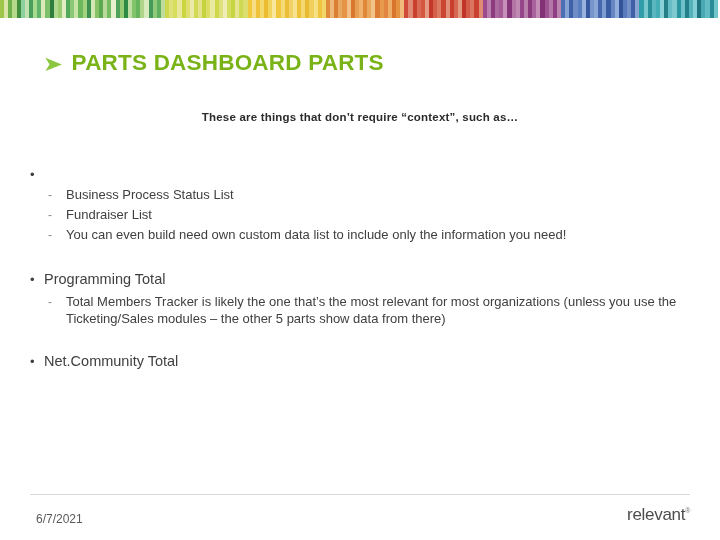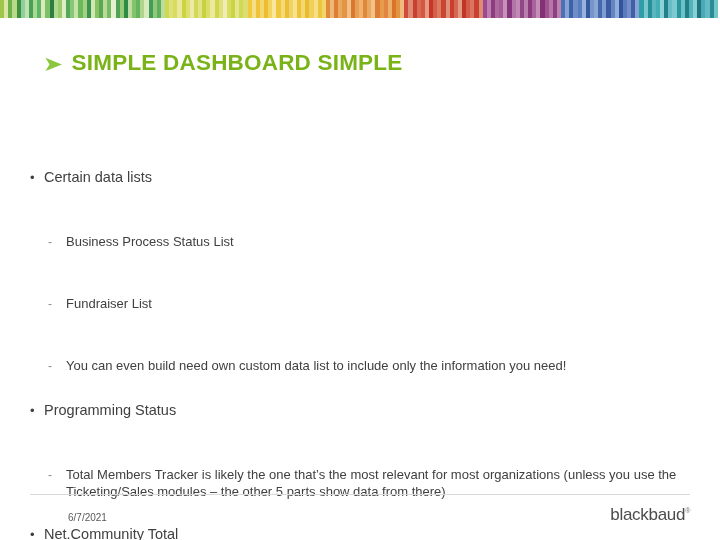--- a/index.html
+++ b/index.html
@@ -109,21 +109,20 @@
     margin-bottom: 3px;
   }
   .l2 .dash {
     width: 18px;
     flex: 0 0 18px;
     color: #8a8a8a;
     font-size: 12px;
   }
   .l2 .txt {
     line-height: 1.3;
-    margin-top: 42px;
   }
   .sp-1 { margin-top: 26px; }
   .sp-2 { margin-top: 24px; }
 
   
   .lets-try {
     position: absolute;
     top: 434px;
     left: 0;
     width: 720px;
@@ -142,23 +141,22 @@
     left: 30px;
     top: 494px;
     width: 660px;
     height: 1px;
     background: #d9d9d9;
   }
   .footer-date {
     position: absolute;
     left: 36px;
     top: 512px;
-    font-size: 10px;
+    font-size: 12px;
     color: #595959;
-    margin-left: 32px;
   }
   .footer-page {
     position: absolute;
     left: 0;
     top: 513px;
     width: 720px;
     text-align: center;
     font-size: 8.5px;
     color: #595959;
   }
@@ -354,61 +352,61 @@
       <div class="stripe" style="background: rgb(134, 207, 213); width: 4.13793px;"></div>
       <div class="stripe" style="background: rgb(31, 118, 128); width: 4.13793px;"></div>
       <div class="stripe" style="background: rgb(74, 169, 179); width: 4.13793px;"></div>
       <div class="stripe" style="background: rgb(99, 188, 196); width: 4.13793px;"></div>
       <div class="stripe" style="background: rgb(42, 138, 149); width: 4.13793px;"></div>
       <div class="stripe" style="background: rgb(114, 196, 203); width: 4.13793px;"></div>
     </div>
 
   <div class="title-row">
     <span class="title-arrow">➤</span>
-    <span class="title-text">SIMPLE DASHBOARD SIMPLE</span>
+    <span class="title-text">PARTS DASHBOARD PARTS</span>
   </div>
 
+  <div class="subtitle">These are things that don’t require “context”, such as…</div>
 
   <div class="body">
 
     <div class="l1">
       <span class="dot">•</span>
-      <span class="txt">Certain data lists</span>
     </div>
     <div class="l2-group">
       <div class="l2">
         <span class="dash">-</span>
         <span class="txt">Business Process Status List</span>
       </div>
       <div class="l2">
         <span class="dash">-</span>
         <span class="txt">Fundraiser List</span>
       </div>
       <div class="l2">
         <span class="dash">-</span>
         <span class="txt">You can even build need own custom data list to include only the information you need!</span>
       </div>
     </div>
 
     <div class="l1 sp-1">
       <span class="dot">•</span>
-      <span class="txt">Programming Status</span>
+      <span class="txt">Programming Total</span>
     </div>
     <div class="l2-group">
       <div class="l2">
         <span class="dash">-</span>
         <span class="txt">Total Members Tracker is likely the one that’s the most relevant for most organizations (unless you use the Ticketing/Sales modules – the other 5 parts show data from there)</span>
       </div>
     </div>
 
     <div class="l1 sp-2">
       <span class="dot">•</span>
       <span class="txt">Net.Community Total</span>
     </div>
 
   </div>
 
 
   <div class="footer-rule"></div>
   <div class="footer-date">6/7/2021</div>
-  <div class="brand"><span>blackbaud</span><span class="tm">®</span></div>
+  <div class="brand"><span>relevant</span><span class="tm">®</span></div>
 
 </div>
 
 </body></html>

